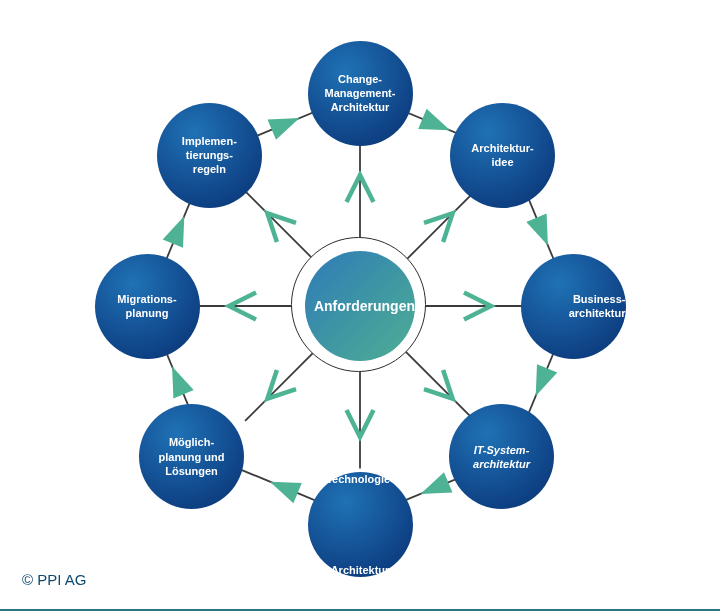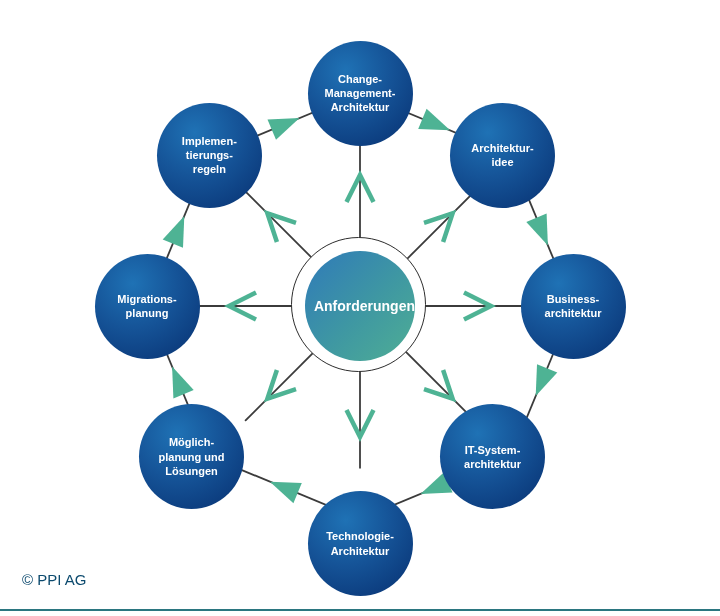--- a/index.html
+++ b/index.html
@@ -121,29 +121,29 @@
   <div id="nodes">
       <div class="node" style="left: 307.5px; top: 40.5px;">
         <span>Change-</span>
         <span>Management-</span>
         <span>Architektur</span>
       </div>
       <div class="node" style="left: 450px; top: 102.886px;">
         <span>Architektur-</span>
         <span>idee</span>
       </div>
-      <div class="node" style="left: 520.5px; top: 253.5px;">
+      <div class="node" style="left: 520.5px; top: 253.5px; align-items: flex-end;">
         <span>Business-</span>
         <span>architektur</span>
       </div>
-      <div class="node" style="left: 440px; top: 404.114px;">
+      <div class="node" style="left: 449px; top: 404.114px; font-style: italic;">
         <span>IT-System-</span>
         <span>architektur</span>
       </div>
-      <div class="node" style="left: 307.5px; top: 491px;">
+      <div class="node" style="left: 307.5px; top: 472px; justify-content: space-between;">
         <span>Technologie-</span>
         <span>Architektur</span>
       </div>
       <div class="node" style="left: 139px; top: 404.114px; text-align: center;">
         <span>Möglich-</span>
         <span>planung und</span>
         <span>Lösungen</span>
       </div>
       <div class="node" style="left: 94.5px; top: 253.5px;">
         <span>Migrations-</span>

